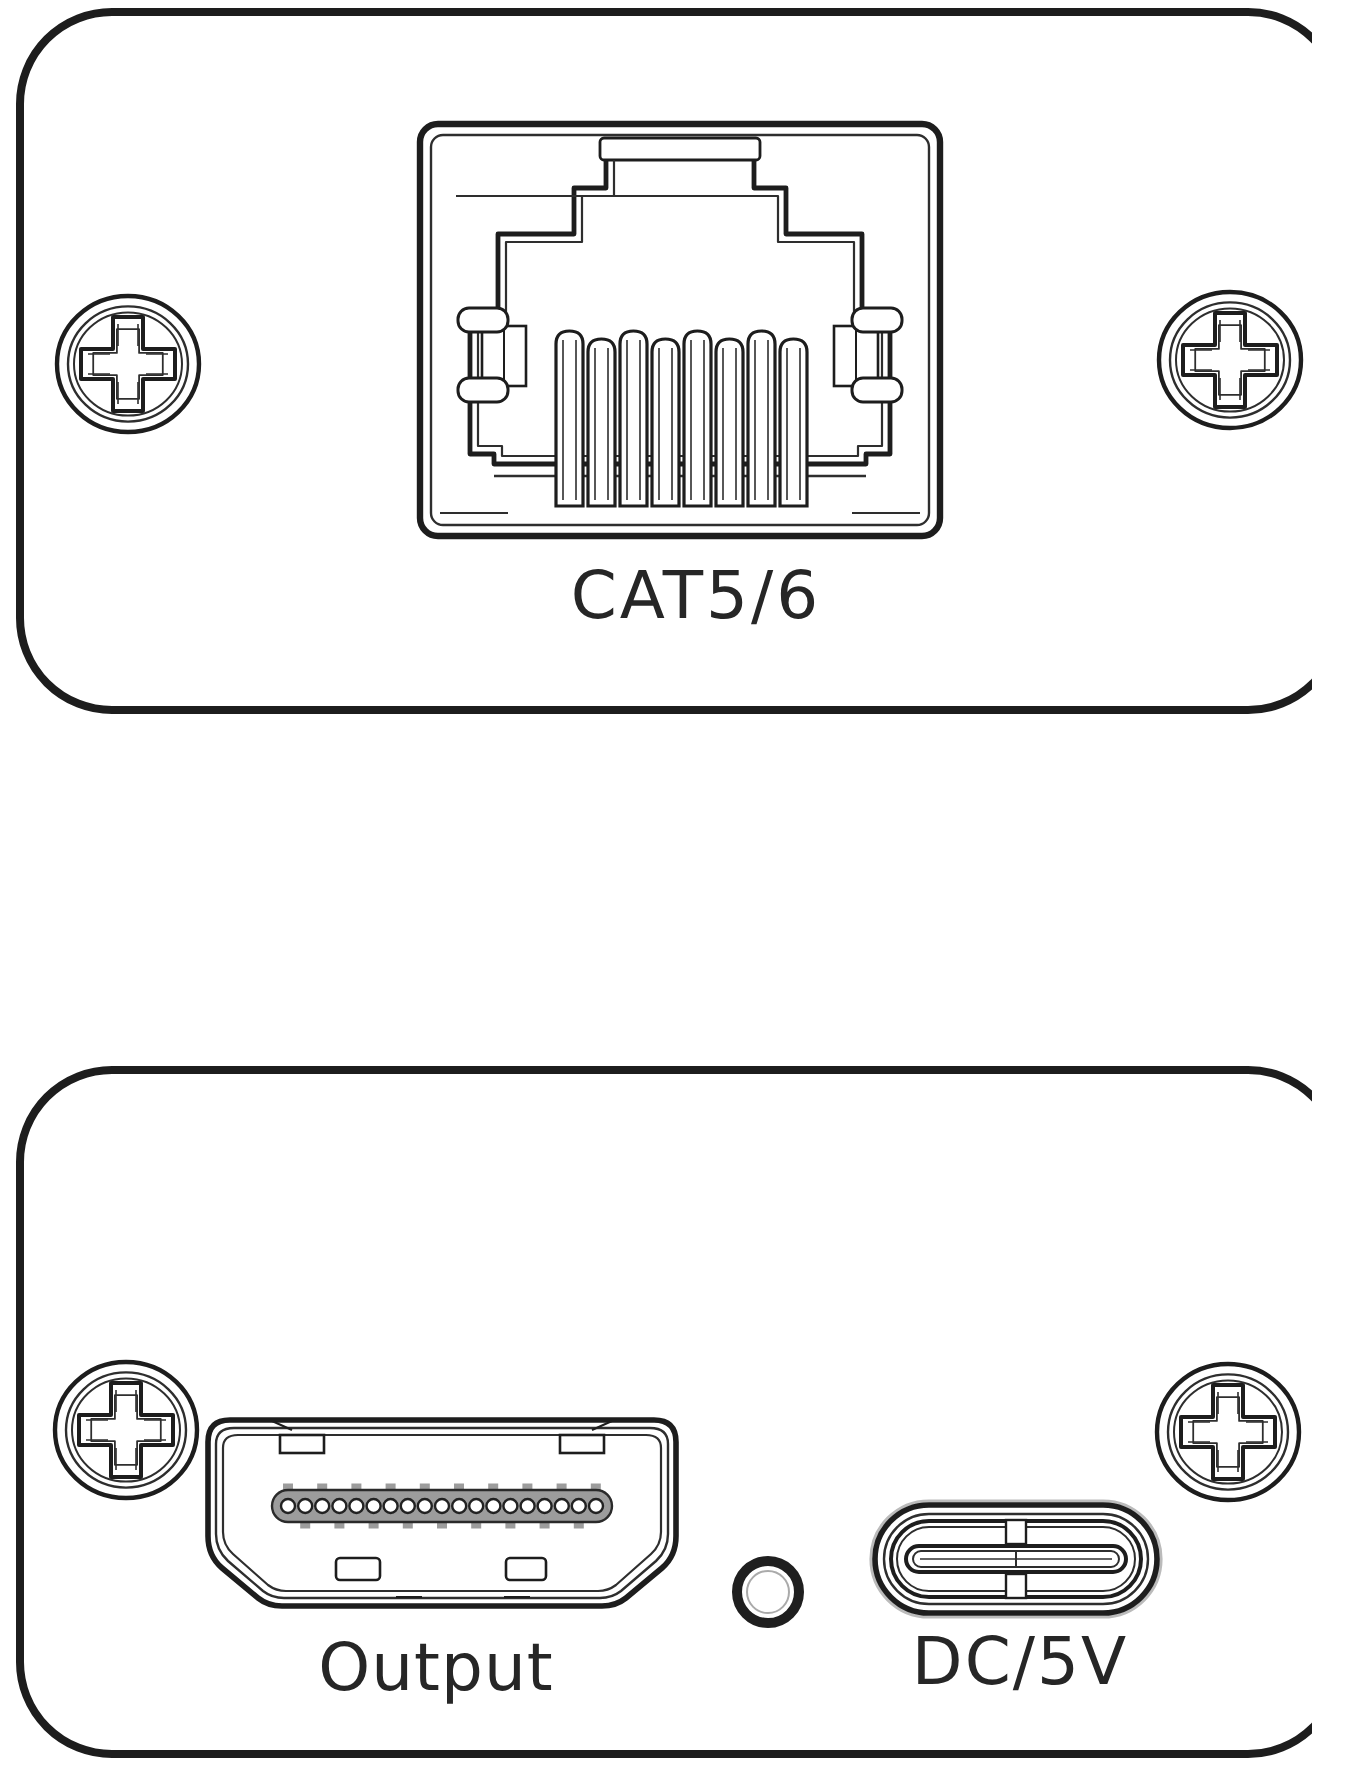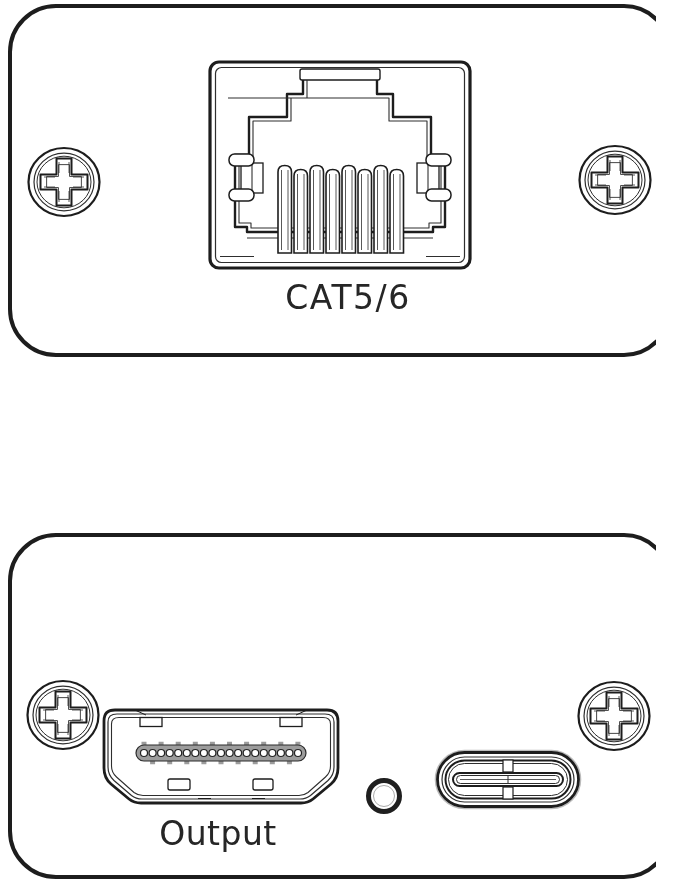--- a/index.html
+++ b/index.html
@@ -148,13 +148,14 @@
 
       <rect x="18" y="23" width="110" height="13" rx="6.5" stroke-width="2" fill="#fff"></rect>
       <rect x="21.5" y="25.5" width="103" height="8" rx="4" stroke-width="1" stroke="#2e2e2e"></rect>
       <path d="M 25,29.5 H 121" stroke-width="0.8" stroke="#2e2e2e"></path>
       <path d="M 73,26 V 33" stroke-width="1" stroke="#2e2e2e"></path>
     </g>
   </svg>
 
   <div class="lbl lbl-cat">CAT5/6</div>
   <div class="lbl lbl-output">Output</div>
+  <div class="lbl lbl-dc">DC/5V</div>
 </div>
 
 </body></html>

